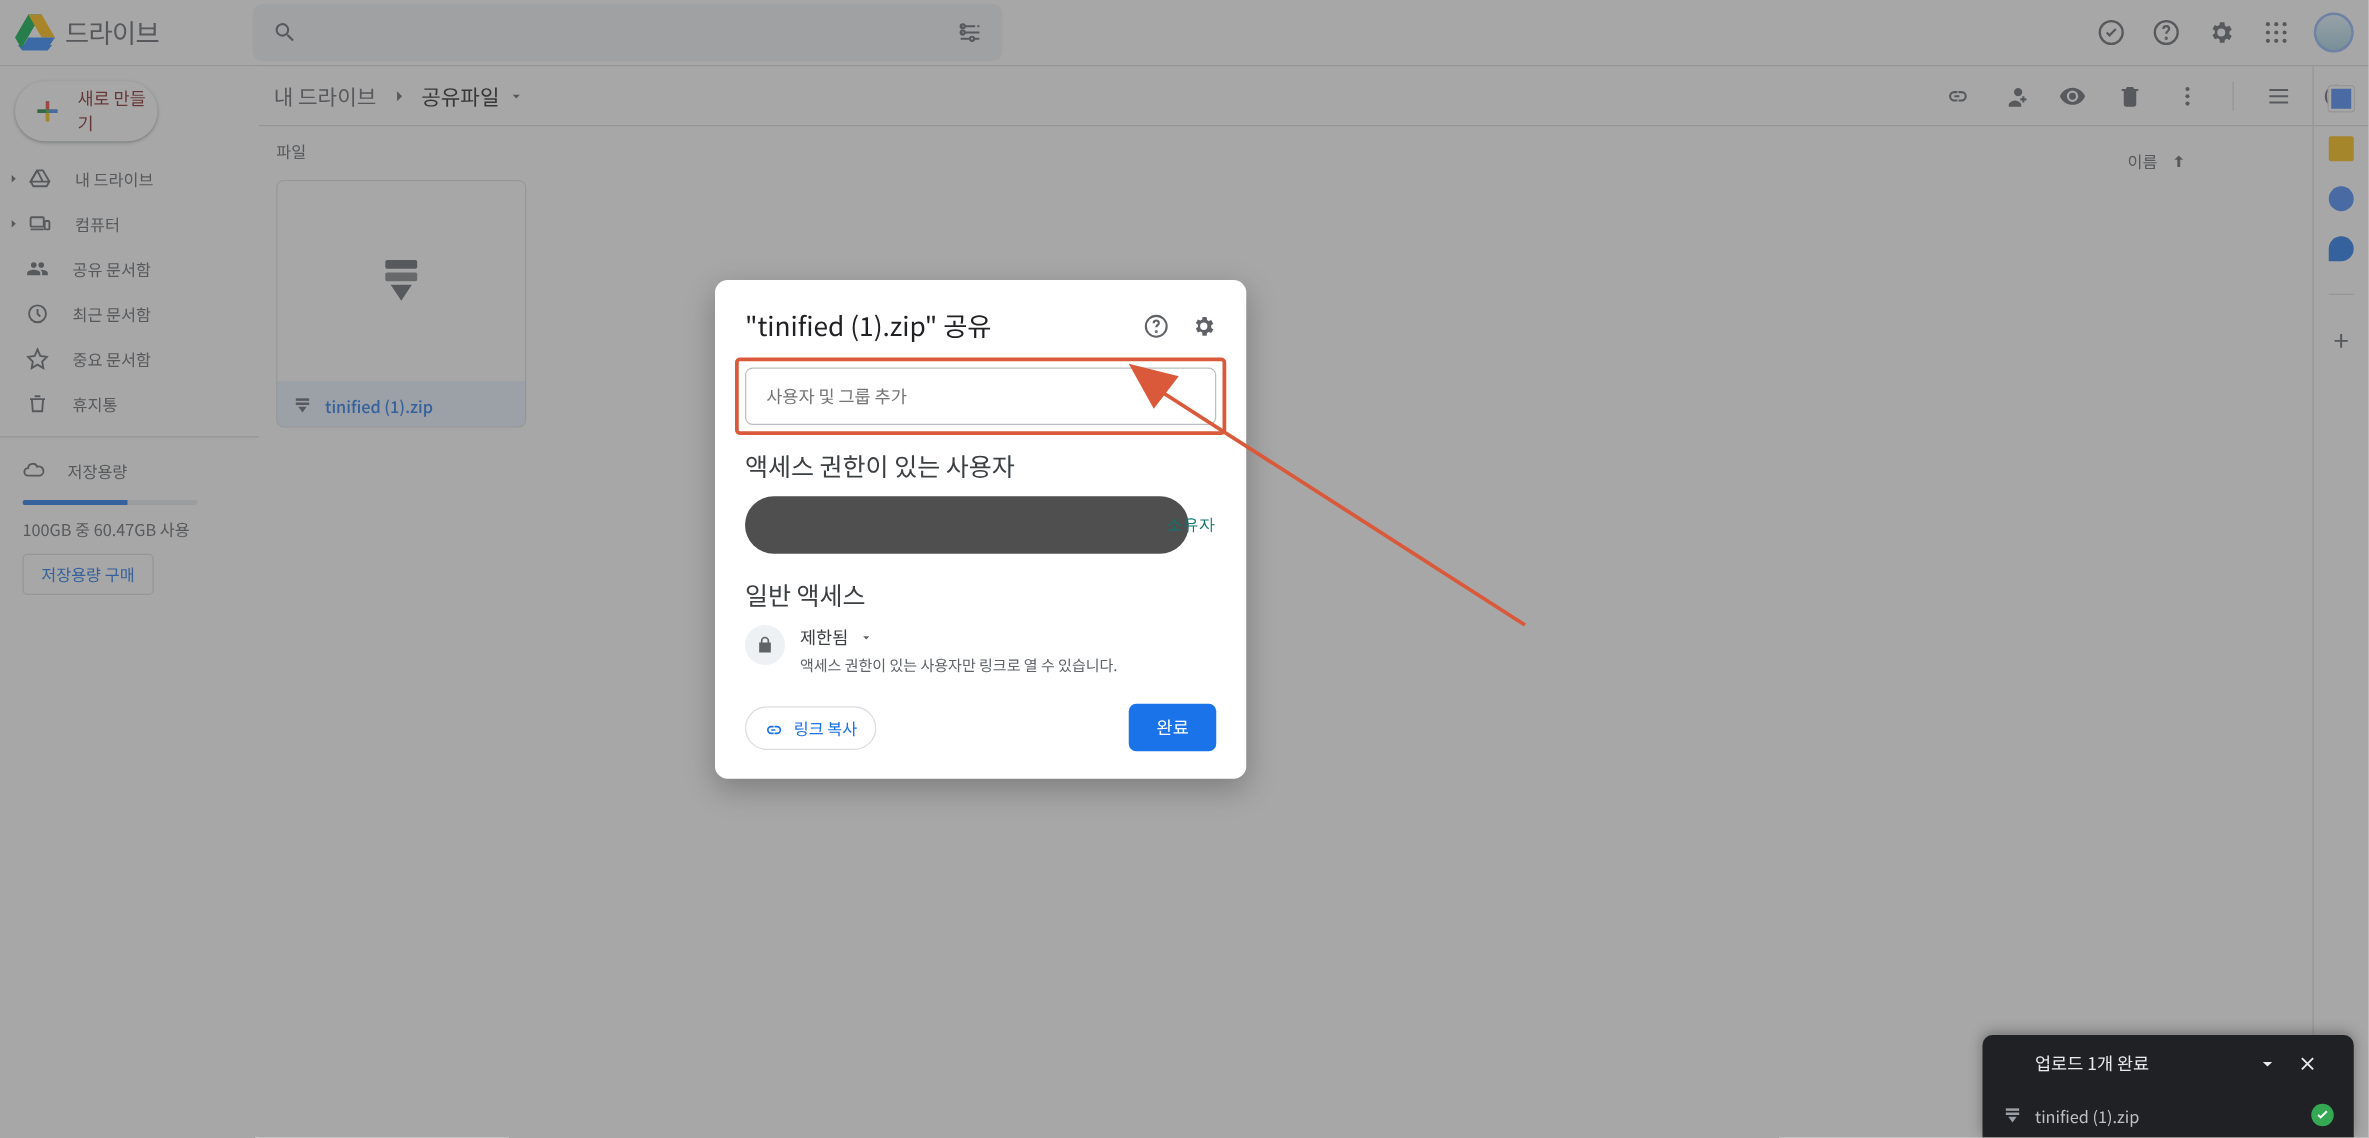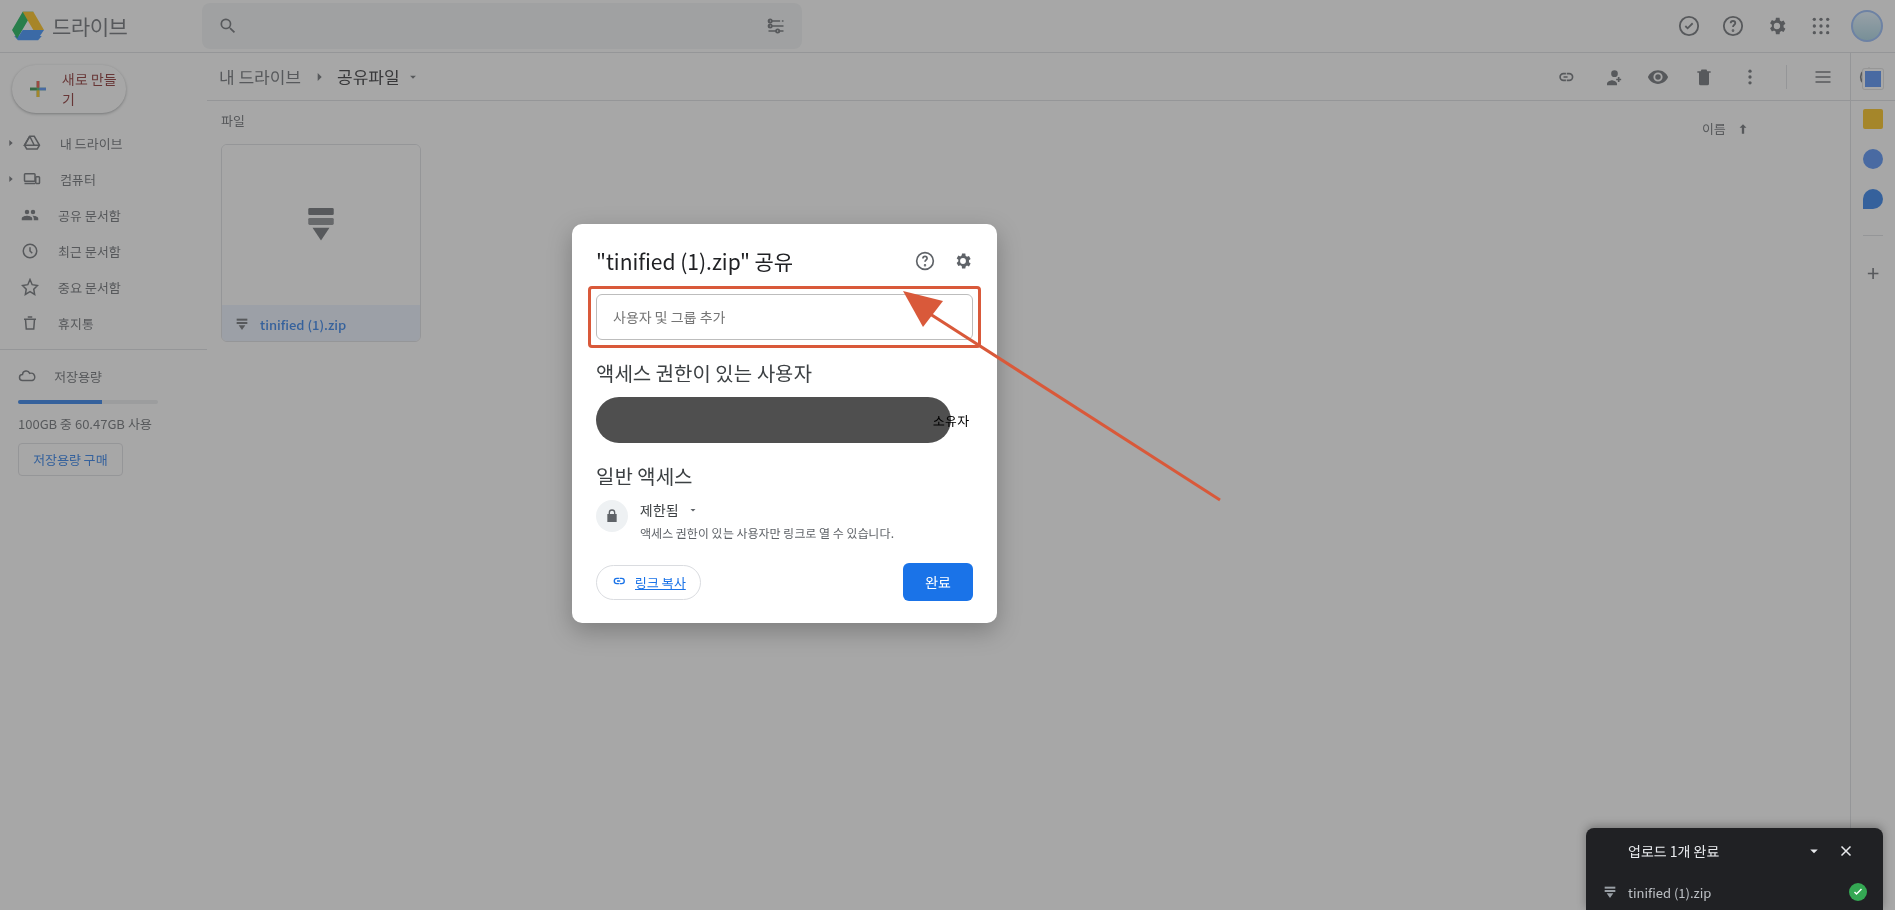--- a/index.html
+++ b/index.html
@@ -61,28 +61,28 @@
 .dialog { position: absolute; left: 572px; top: 224px; width: 425px; background: #fff; border-radius: 10px; padding: 22px 24px; box-shadow: 0 8px 24px rgba(0,0,0,0.25); }
 .dialog-head { display: flex; align-items: center; }
 .dialog-title { font-size: 21px; color: #202124; flex: 1; }
 .dialog-icons { display: flex; gap: 18px; color: #5f6368; }
 .add-field-wrap { margin-top: 18px; position: relative; }
 .add-field { width: 100%; height: 46px; border: 1px solid #bdbdbd; border-radius: 6px; padding: 0 16px; font-size: 14px; color: #5f6368; outline: none; }
 .highlight-box { position: absolute; left: -8px; top: -8px; right: -8px; bottom: -8px; border: 3px solid #d9593a; border-radius: 4px; pointer-events: none; }
 .section-label { font-size: 20px; color: #3c4043; margin-top: 18px; }
 .owner-row { display: flex; align-items: center; margin-top: 10px; gap: 12px; }
 .owner-pill { width: 355px; height: 46px; background: #4f4f4f; border-radius: 24px; }
-.owner-side { font-size: 13px; color: #000000; margin-left: -30px;}
+.owner-side { font-size: 13px; color: #0f766e; margin-left: -30px; font-family: Liberation Serif, serif;}
 .access-row { display: flex; align-items: flex-start; margin-top: 10px; gap: 12px; }
 .lock-circ { width: 32px; height: 32px; border-radius: 50%; background: #eef1f3; display: flex; align-items: center; justify-content: center; color: #5f6368; }
 .access-text { display: flex; flex-direction: column; }
 .access-top { display: flex; align-items: center; gap: 8px; font-size: 14px; color: #3c4043; }
 .access-sub { font-size: 12px; color: #5f6368; margin-top: 4px; }
 .dialog-actions { display: flex; align-items: center; margin-top: 22px; }
-.copy-link { display: flex; align-items: flex-start; gap: 8px; border: 1px solid #dadce0; border-radius: 18px; padding: 7px 14px; font-size: 13px; color: #1a73e8; cursor: pointer; text-decoration: underline; }
+.copy-link { display: flex; align-items: flex-end; gap: 8px; border: 1px solid #dadce0; border-radius: 18px; padding: 7px 14px; font-size: 13px; color: #1a73e8; cursor: pointer; }
 .done-btn { margin-left: auto; background: #1a73e8; color: #fff; border: none; border-radius: 6px; padding: 9px 22px; font-size: 14px; cursor: pointer; }
 
 
 .arrow-svg { position: absolute; left: 895px; top: 285px; width: 330px; height: 220px; pointer-events: none; }
 
 
 .toast { position: absolute; right: 12px; bottom: 0; width: 297px; background: #202124; color: #e8eaed; border-radius: 8px 8px 0 0; box-shadow: 0 -2px 10px rgba(0,0,0,0.3); }
 .toast-head { height: 46px; display: flex; align-items: center; padding: 0 28px; font-size: 14px; margin-left: 14px; }
 .toast-head .spacer { flex: 1; }
 .toast-row { height: 36px; display: flex; align-items: center; padding: 0 16px; gap: 10px; font-size: 13px; color: #bdc1c6; }

